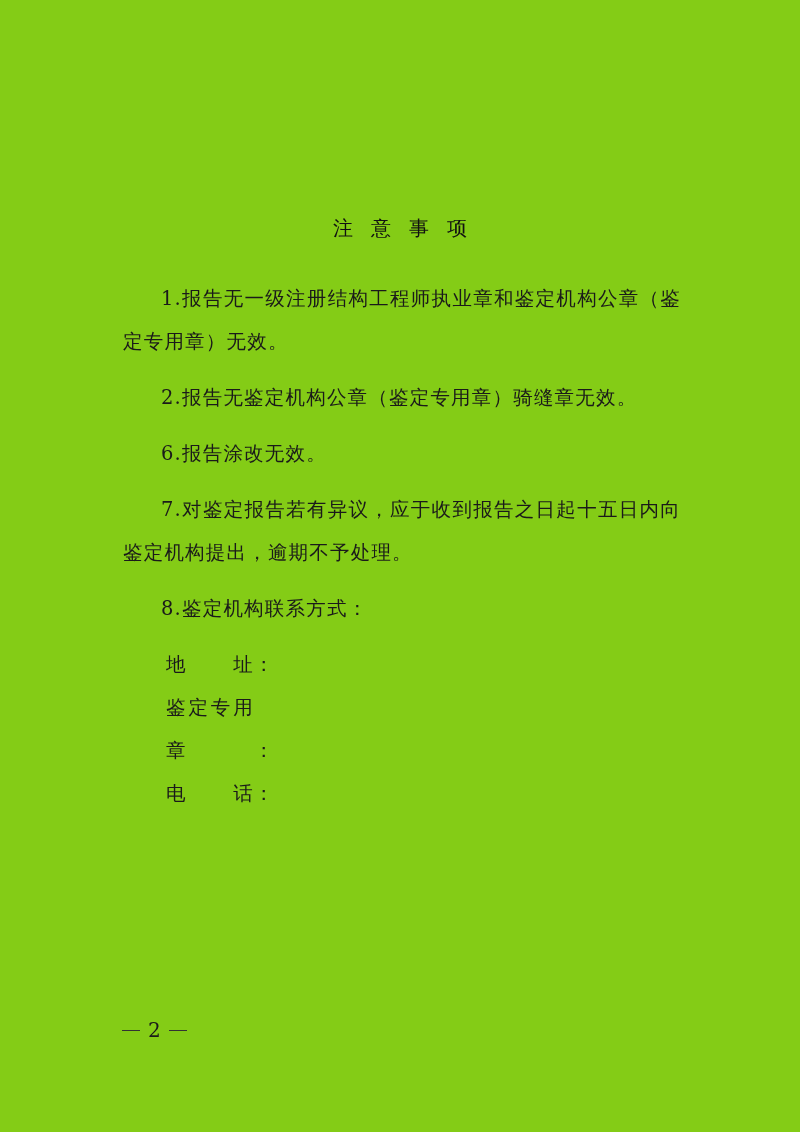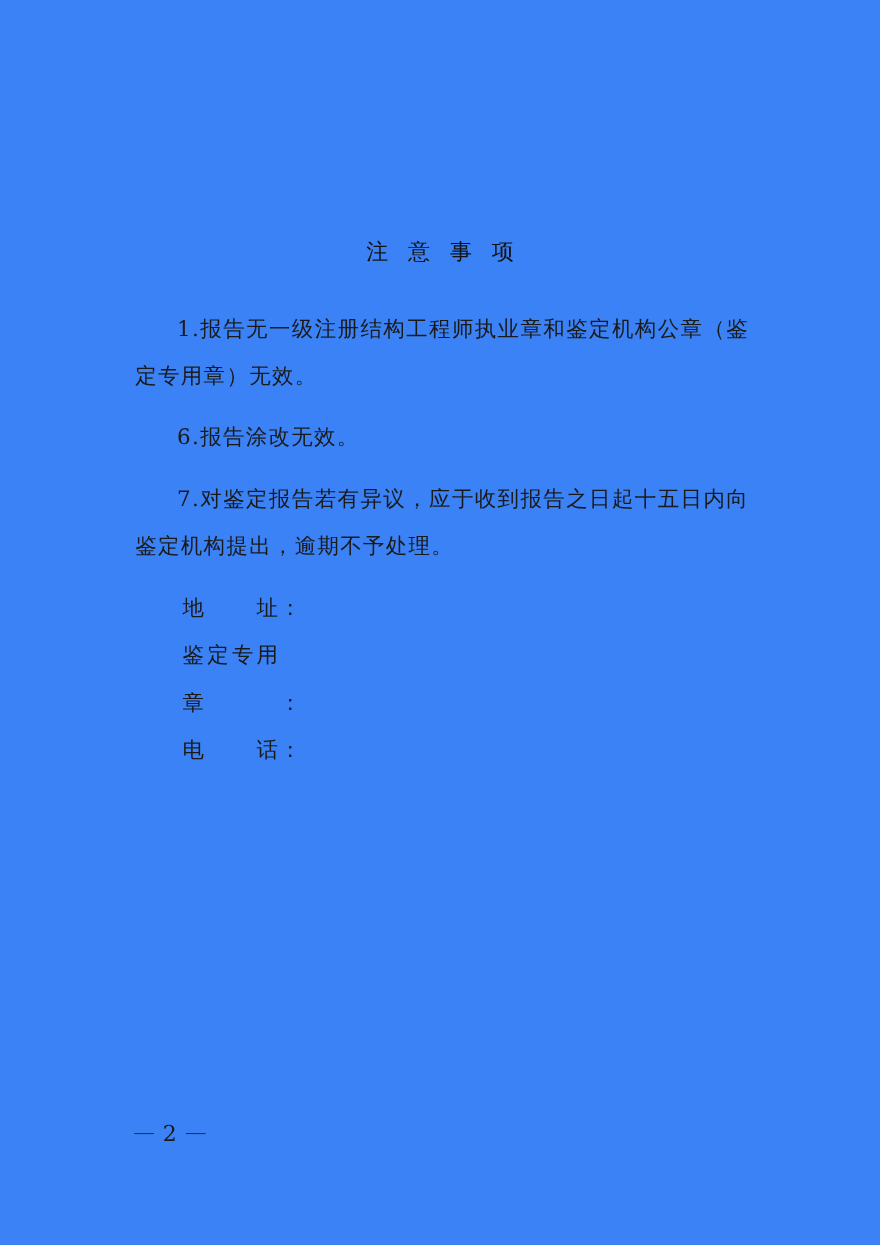--- a/index.html
+++ b/index.html
@@ -13,21 +13,21 @@
       position: relative;
       overflow: hidden;
       font-family: "DejaVu Serif", "Liberation Serif", serif;
       color: #1a1a1a;
     }
     .page {
       position: absolute;
       left: 0; top: 0;
       width: 800px;
       height: 1132px;
-      background: #3b82f6;
+      background: #84cc16;
     }
     .title {
       position: absolute;
       top: 212px;
       left: 0;
       width: 800px;
       text-align: center;
       font-family: "DejaVu Sans", "Liberation Sans", sans-serif;
       font-size: 20px;
       letter-spacing: 18px;
@@ -93,28 +93,30 @@
 <body>
 
 <div class="page">
 
   <div class="title">注意事项</div>
 
   <div class="body-text">
 
     <p class="para"><span>1.</span><span>报告无一级注册结构工程师执业章和鉴定机构公章（鉴定专用章）无效。</span></p>
 
+    <p class="para"><span>2.</span><span>报告无鉴定机构公章（鉴定专用章）骑缝章无效。</span></p>
 
 
 
 
     <p class="para"><span>6.</span><span>报告涂改无效。</span></p>
 
     <p class="para"><span>7.</span><span>对鉴定报告若有异议，应于收到报告之日起十五日内向鉴定机构提出，逾期不予处理。</span></p>
 
+    <p class="para"><span>8.</span><span>鉴定机构联系方式：</span></p>
 
     <p class="contact-line">
       <span class="contact-label">地址</span>
         <span class="contact-colon">：</span>
         <span class="contact-value"></span>
     </p>
 
     <p class="contact-line">
       <span class="contact-label">鉴定专用章</span>
         <span class="contact-colon">：</span>

